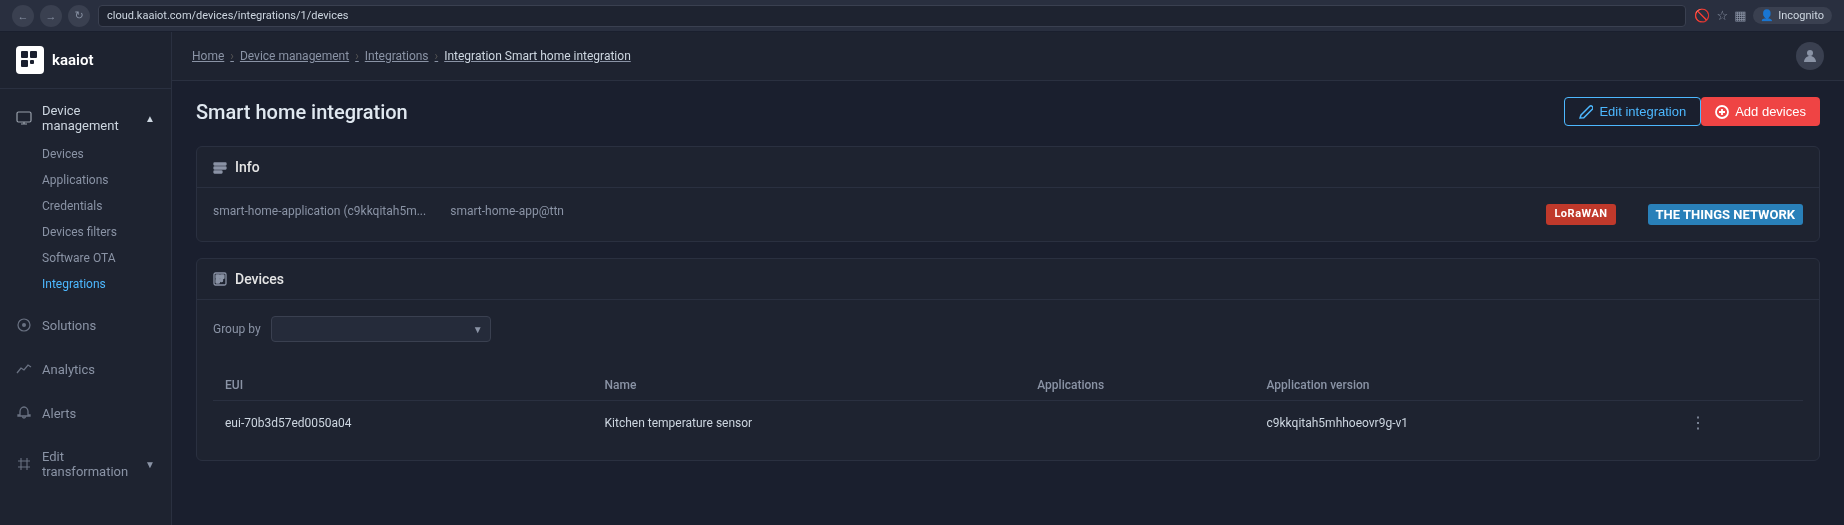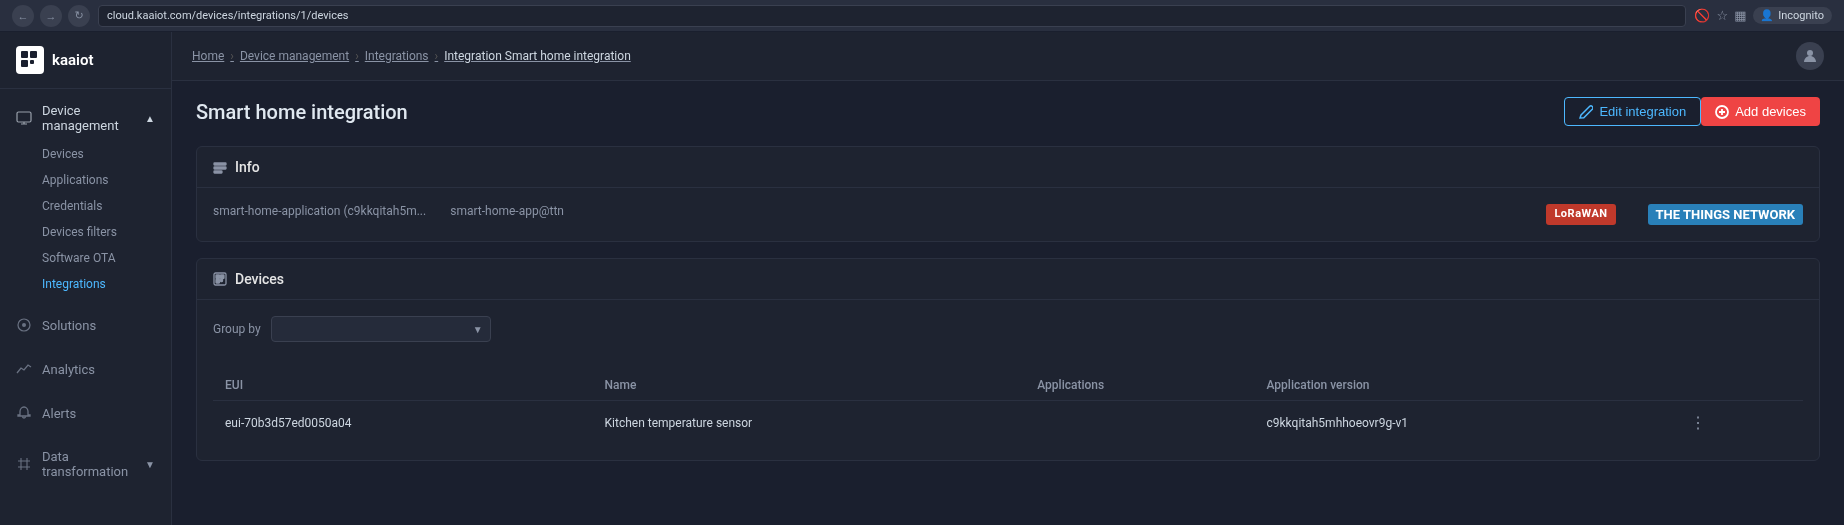--- a/index.html
+++ b/index.html
@@ -428,21 +428,21 @@
         </svg>
         <span>Alerts</span>
       </div>
     </div>
 
     <div class="nav-section">
       <div class="nav-item">
         <svg class="nav-icon" viewBox="0 0 16 16" fill="none" stroke="currentColor" stroke-width="1.3">
           <path d="M2 5 L14 5 M2 11 L14 11 M5 2 L5 14 M11 2 L11 14" stroke-width="1.1"></path>
         </svg>
-        <span>Data transformation</span>
+        <span>Edit transformation</span>
         <span class="nav-chevron">▼</span>
       </div>
     </div>
   </nav>
 
   <div class="content">
 
     <div class="top-bar">
       <nav class="breadcrumb">
         <span>Home</span>

